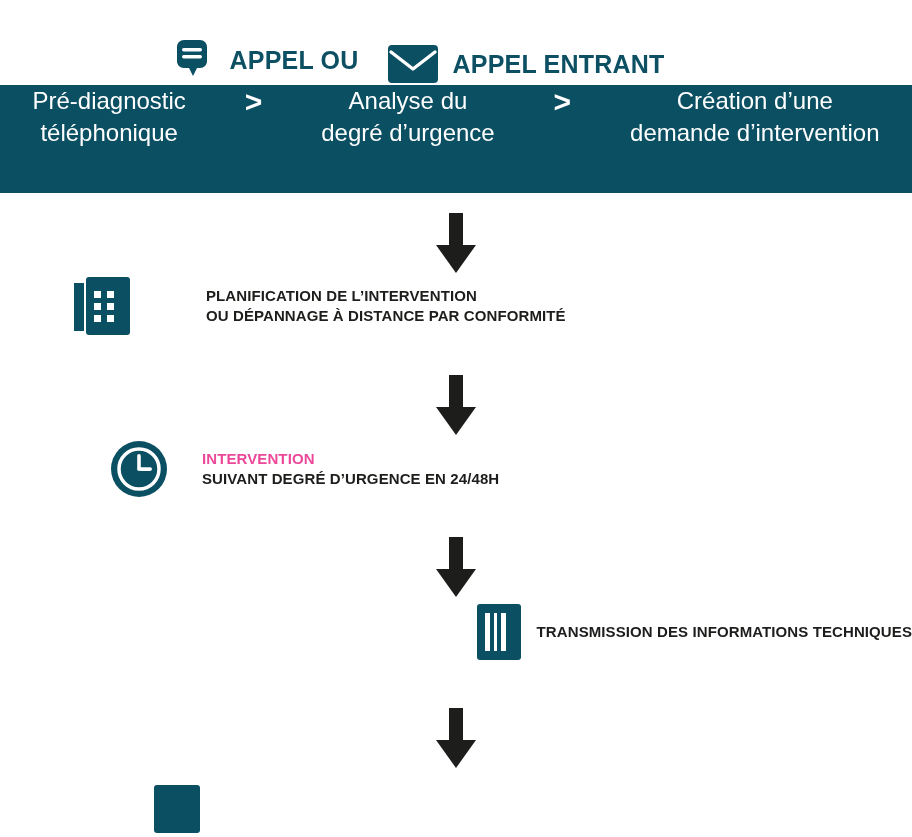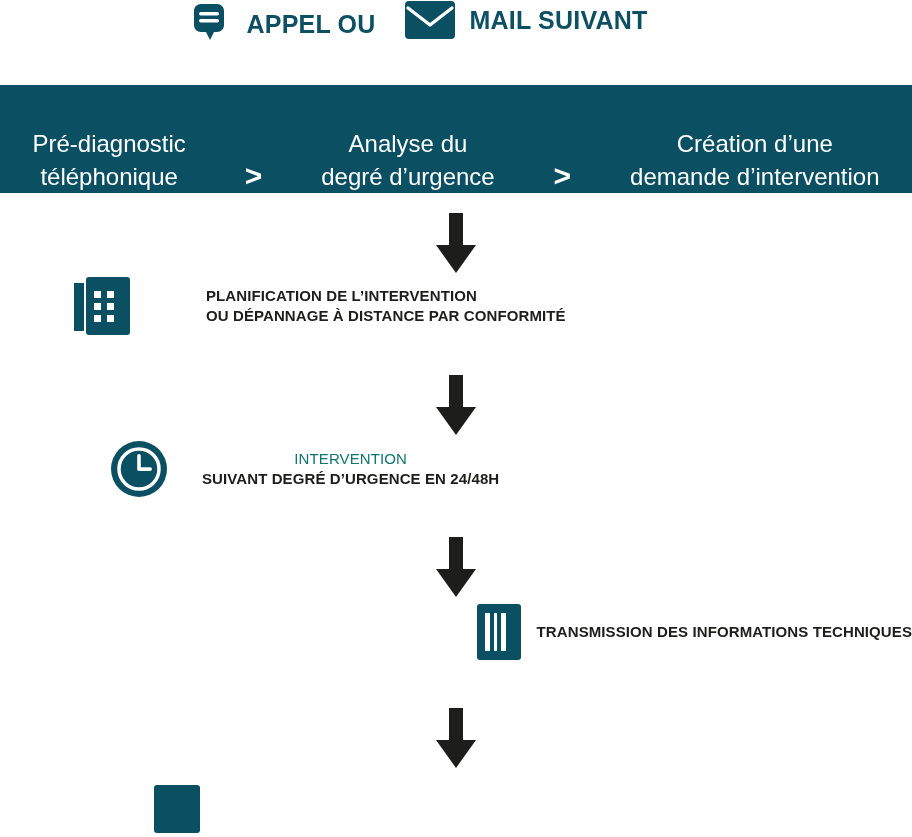--- a/index.html
+++ b/index.html
@@ -16,21 +16,21 @@
   }
 
   
   .top-row {
     position: absolute;
     top: 0;
     left: 0;
     width: 832px;
     height: 84px;
     display: flex;
-    align-items: flex-start;
+    align-items: flex-end;
     justify-content: center;
     gap: 0px;
     border-radius: 13px;
   }
   .top-item {
     display: flex;
     align-items: center;
     gap: 14px;
   }
   .top-item .label {
@@ -57,21 +57,21 @@
 
   
   .banner {
     position: absolute;
     top: 85px;
     left: 0;
     width: 912px;
     height: 108px;
     background: #0b4f63;
     display: flex;
-    align-items: flex-end;
+    align-items: flex-start;
     justify-content: space-around;
     color: #ffffff;
   }
   .banner-step {
     text-align: center;
     font-size: 24px;
     line-height: 1.35;
     font-weight: 400;
     padding: 0 6px;
   }
@@ -106,23 +106,23 @@
     flex: none;
   }
   .step .txt {
     color: #1d1d1b;
     font-weight: bold;
     font-size: 15px;
     line-height: 1.35;
     letter-spacing: .1px;
   }
   .txt .line-orange {
-    color: #0f766e;
-    font-weight: normal;
-    text-align: center;
+    color: #ec4899;
+    font-weight: bold;
+    text-align: left;
   }
   .txt .centered { text-align: right; }
 
   .step-2 { top: 277px; }
   .step-2 .txt { padding-left: 60px; }
 
   .step-3 { top: 440px; }
   .step-3 .ico { width: 168px; }
   .step-3 .txt { padding-left: 18px; }
 
@@ -155,21 +155,21 @@
     <span class="label">APPEL OU</span>
   </div>
 
   <div class="top-item">
     <span class="icon-mail">
       <svg width="52" height="40" viewBox="0 0 52 40">
         <rect x="1" y="1" width="50" height="38" rx="4" fill="#0b4f63"></rect>
         <path d="M4 8 L26 25 L48 8" fill="none" stroke="#ffffff" stroke-width="3.4" stroke-linecap="round" stroke-linejoin="round"></path>
       </svg>
     </span>
-    <span class="label">MAIL SUIVANT</span>
+    <span class="label">APPEL ENTRANT</span>
   </div>
 
 </div>
 
 <div class="banner">
   <div class="banner-step">Pré-diagnostic<br>téléphonique</div>
   <div class="banner-sep">&gt;</div>
   <div class="banner-step">Analyse du<br>degré d’urgence</div>
   <div class="banner-sep">&gt;</div>
   <div class="banner-step">Création d’une<br>demande d’intervention</div>

